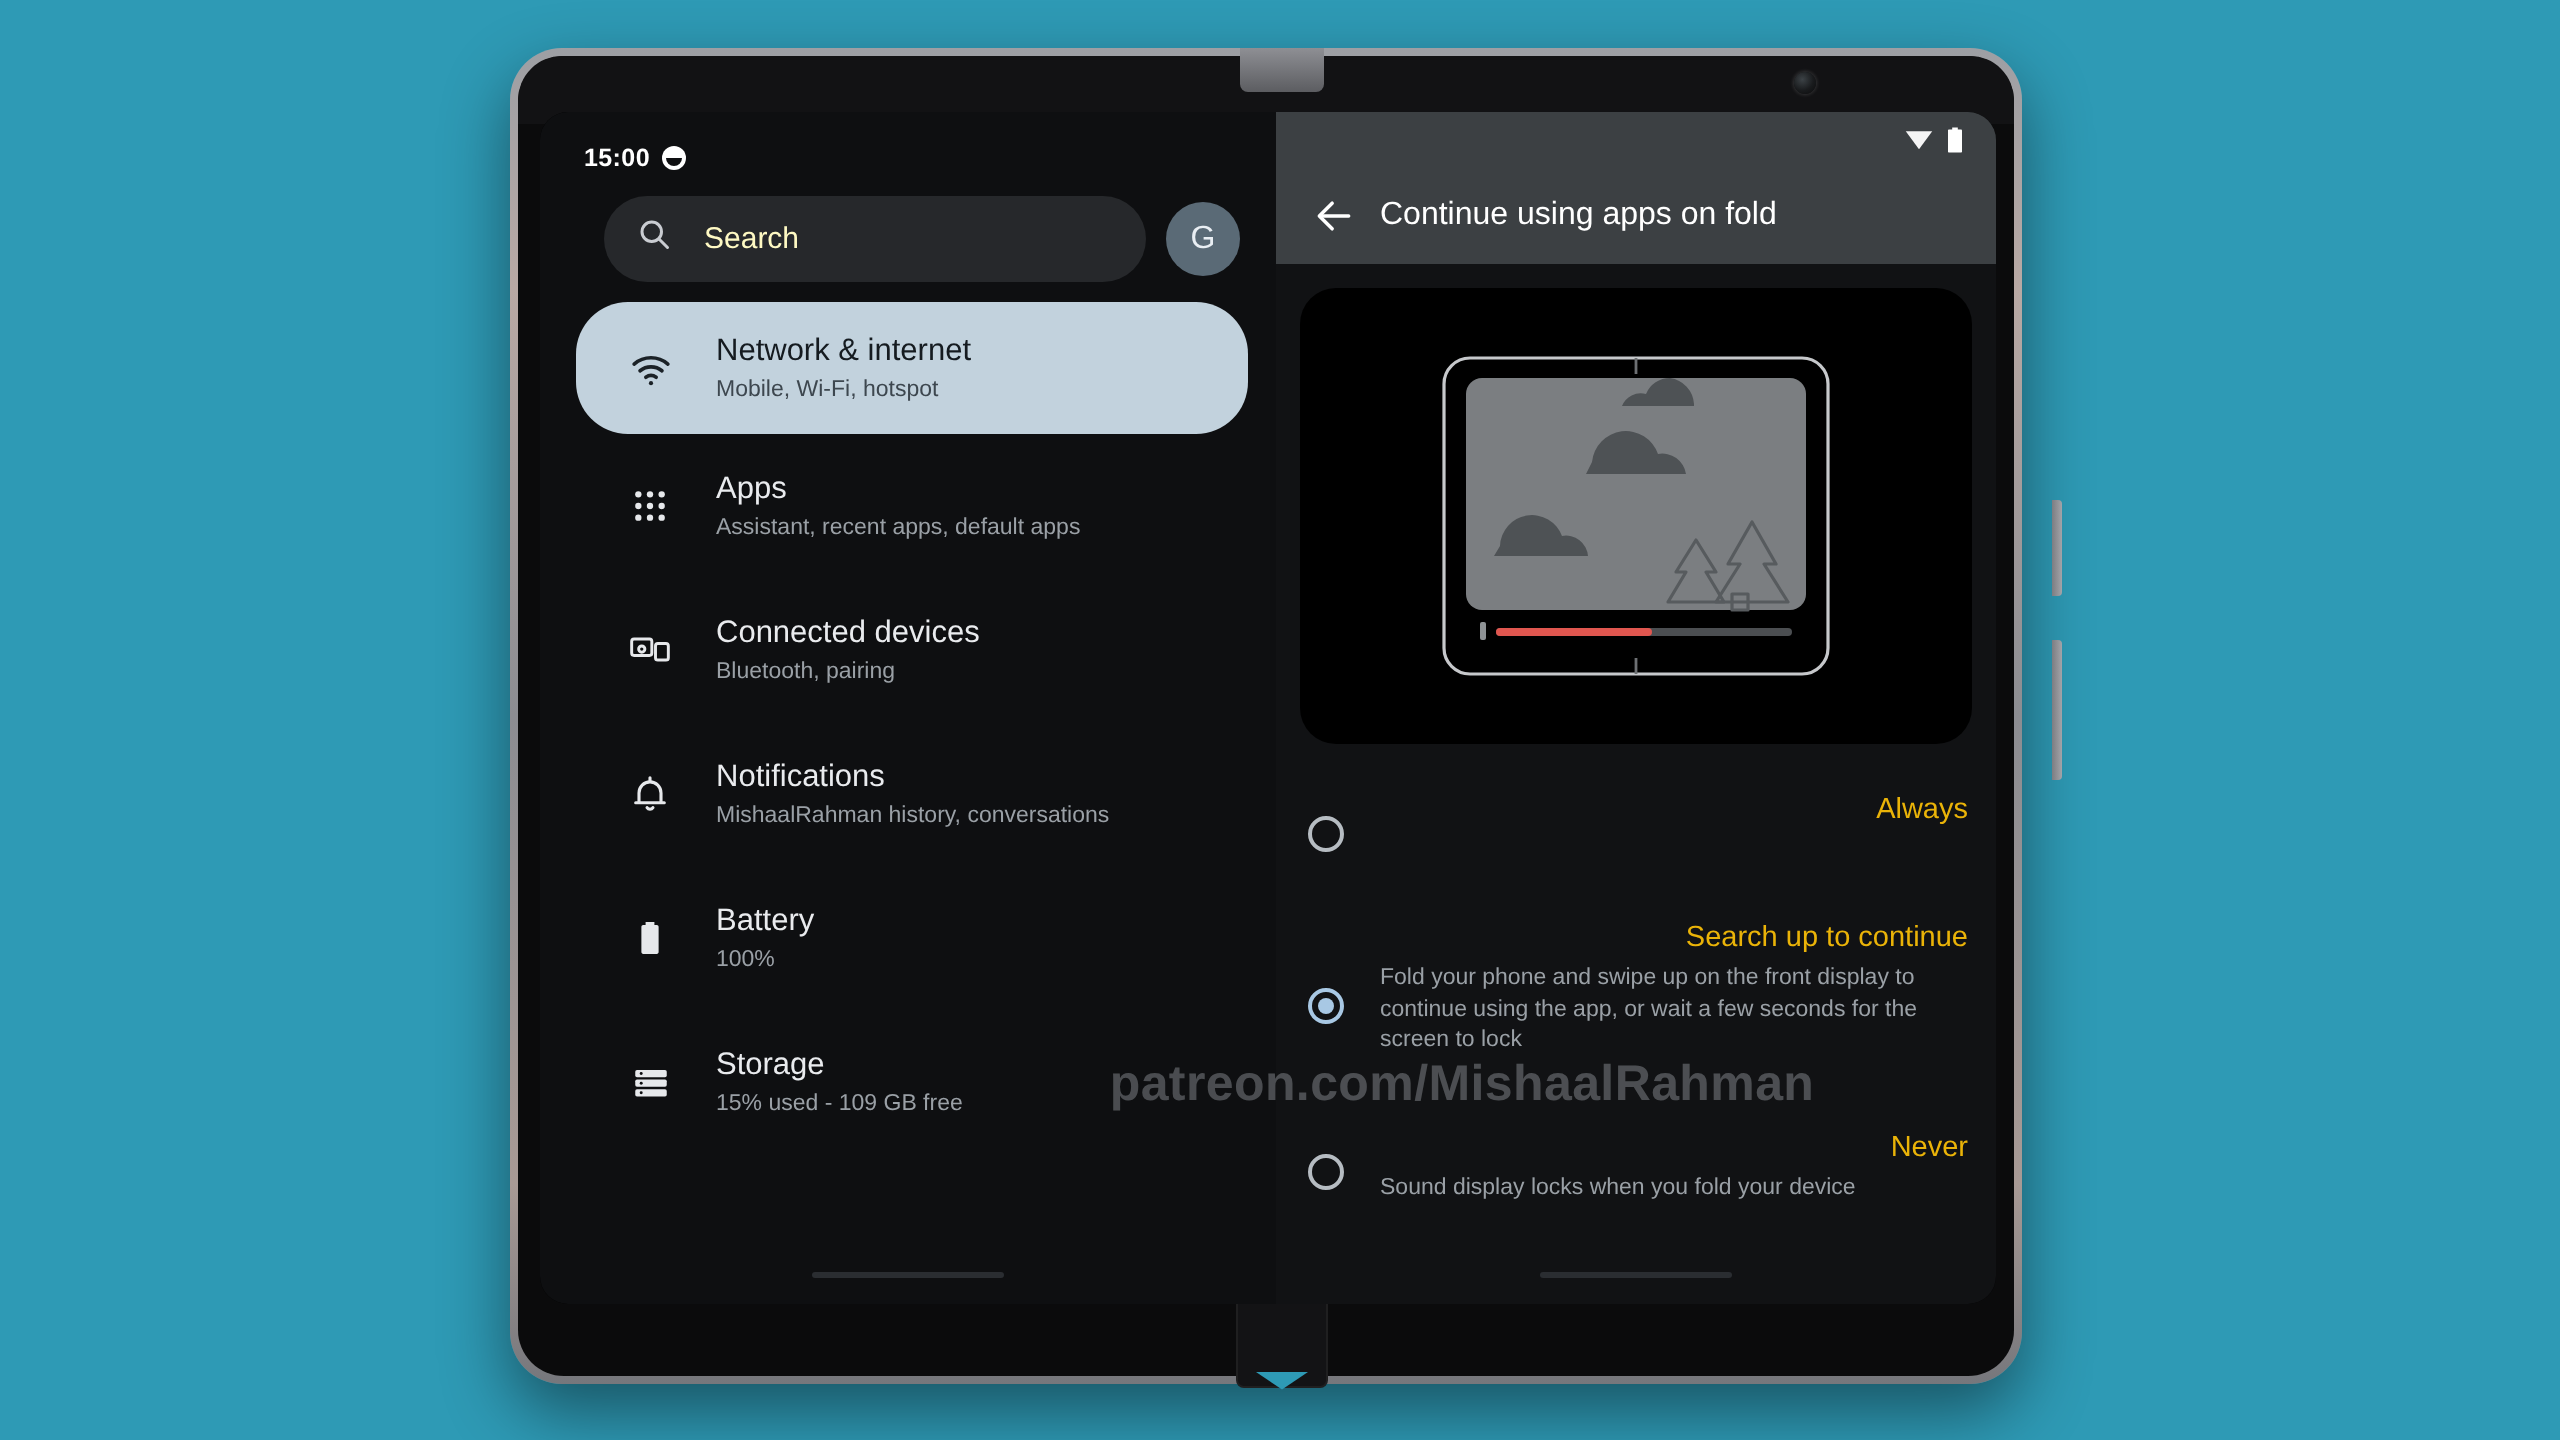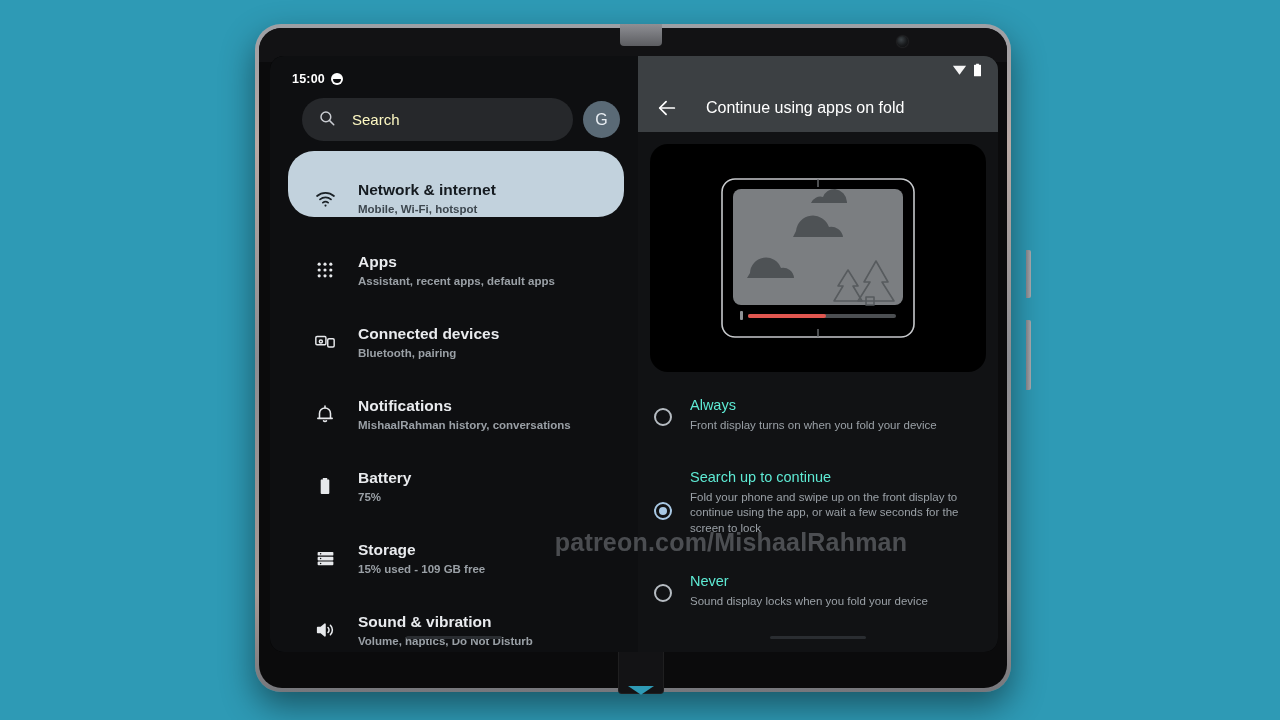--- a/index.html
+++ b/index.html
@@ -110,26 +110,25 @@
   #search-placeholder { color: #fef9c3; font-size: 15px; }
   #avatar-btn {
     width: 37px; height: 37px; border-radius: 50%;
     background: #5a6a76;
     display: flex; align-items: center; justify-content: center;
     color: #e9eef3; font-size: 16px; font-weight: 500;
   }
 
   #settings-list { margin-top: 10px; }
   .settings-row {
-    display: flex; align-items: flex-end;
+    display: flex; align-items: center;
     height: 72px;
     padding-left: 18px;
     margin: 0 14px 0 18px;
     border-radius: 26px;
-    font-weight: bold;
   }
   .settings-row.selected {
     background: #c2d2dd;
     height: 66px;
   }
   .row-icon {
     width: 38px; min-width: 38px; height: 38px;
     display: flex; align-items: center; justify-content: center;
     color: #e6e8eb;
   }
@@ -156,21 +155,21 @@
     height: 28px;
     background: #3c4043;
     display: flex; align-items: center; justify-content: flex-end;
     padding-right: 16px; gap: 6px;
   }
   .sb-icon { color: #ffffff; display: flex; align-items: center; }
   #appbar {
     background: #3c4043;
     height: 48px;
     display: flex; align-items: center;
-    padding-left: 18px; gap: 28px;
+    padding-left: 18px; gap: 12px;
   }
   #back-icon { color: #ffffff; display: flex; }
   #appbar-title { color: #ffffff; font-size: 16px; }
 
   #illustration-wrap {
     margin: 12px 12px 0 12px;
     height: 228px;
     background: #000000;
     border-radius: 18px;
     display: flex; align-items: center; justify-content: center;
@@ -184,21 +183,21 @@
     margin-right: 18px;
     position: relative;
   }
   .radio.checked { border-color: #a8c8e4; }
   .radio.checked::after {
     content: ""; position: absolute;
     left: 3px; top: 3px; width: 8px; height: 8px; border-radius: 50%;
     background: #a8c8e4;
   }
   .option-text { flex: 1; }
-  .option-title { color: #5eead4; font-size: 14.5px; line-height: 19px; }
+  .option-title { color: #eab308; font-size: 14.5px; line-height: 19px; text-align: right; }
   .option-sub { color: #9aa0a6; font-size: 11.5px; line-height: 15.5px; margin-top: 3px; }
 
   .opt-always .radio { margin-top: 12px; }
   .opt-swipe .radio { margin-top: 34px; }
   .opt-never .radio { margin-top: 12px; }
   .opt-always { margin-top: 6px; }
   .opt-swipe { margin-top: 22px; }
   .opt-never { margin-top: 24px; }
 
   #right-nav-handle {
@@ -324,54 +323,41 @@
       </div>
 
       <div class="settings-row">
         <span class="row-icon">
           <svg width="22" height="22" viewBox="0 0 24 24" fill="currentColor">
             <path d="M9.6 3.3h4.8v1.6h1.3c.6 0 1 .5 1 1v13.8c0 .6-.4 1-1 1H8.3c-.6 0-1-.4-1-1V5.9c0-.5.4-1 1-1h1.3V3.3z"></path>
           </svg>
         </span>
         <div class="row-text">
           <div class="row-title">Battery</div>
-          <div class="row-sub">75%</div>
+          <div class="row-sub">100%</div>
         </div>
       </div>
 
       <div class="settings-row">
         <span class="row-icon">
           <svg width="21" height="21" viewBox="0 0 24 24" fill="currentColor">
             <rect x="3" y="4.5" width="18" height="4.2" rx="1"></rect>
             <rect x="3" y="10" width="18" height="4.2" rx="1"></rect>
             <rect x="3" y="15.5" width="18" height="4.2" rx="1"></rect>
             <circle cx="6.4" cy="6.6" r="0.85" fill="#0e0f11"></circle>
             <circle cx="6.4" cy="12.1" r="0.85" fill="#0e0f11"></circle>
             <circle cx="6.4" cy="17.6" r="0.85" fill="#0e0f11"></circle>
           </svg>
         </span>
         <div class="row-text">
           <div class="row-title">Storage</div>
           <div class="row-sub">15% used - 109 GB free</div>
         </div>
       </div>
 
-      <div class="settings-row">
-        <span class="row-icon">
-          <svg width="22" height="22" viewBox="0 0 24 24" fill="none" stroke="currentColor" stroke-width="1.7" stroke-linecap="round" stroke-linejoin="round">
-            <path d="M4 9.4h3.4L12 5.6v12.8l-4.6-3.8H4z" fill="currentColor"></path>
-            <path d="M15.3 9.3a3.8 3.8 0 0 1 0 5.4"></path>
-            <path d="M17.9 6.8a7.4 7.4 0 0 1 0 10.4"></path>
-          </svg>
-        </span>
-        <div class="row-text">
-          <div class="row-title">Sound &amp; vibration</div>
-          <div class="row-sub">Volume, haptics, Do Not Disturb</div>
-        </div>
-      </div>
 
     </div>
 
     <div id="left-nav-handle"></div>
   </div>
 
   <div id="right-pane">
 
     <div id="status-bar-right">
       <span class="sb-icon">
@@ -425,21 +411,20 @@
         <rect x="30" y="139" width="78" height="4" rx="2" fill="#e0564f"></rect>
       </svg>
     </div>
 
     <div id="options-list">
 
       <div class="option-row opt-always">
         <span class="radio"></span>
         <div class="option-text">
           <div class="option-title">Always</div>
-          <div class="option-sub">Front display turns on when you fold your device</div>
         </div>
       </div>
 
       <div class="option-row opt-swipe">
         <span class="radio checked"></span>
         <div class="option-text">
           <div class="option-title">Search up to continue</div>
           <div class="option-sub">Fold your phone and swipe up on the front display to continue using the app, or wait a few seconds for the screen to lock</div>
         </div>
       </div>

